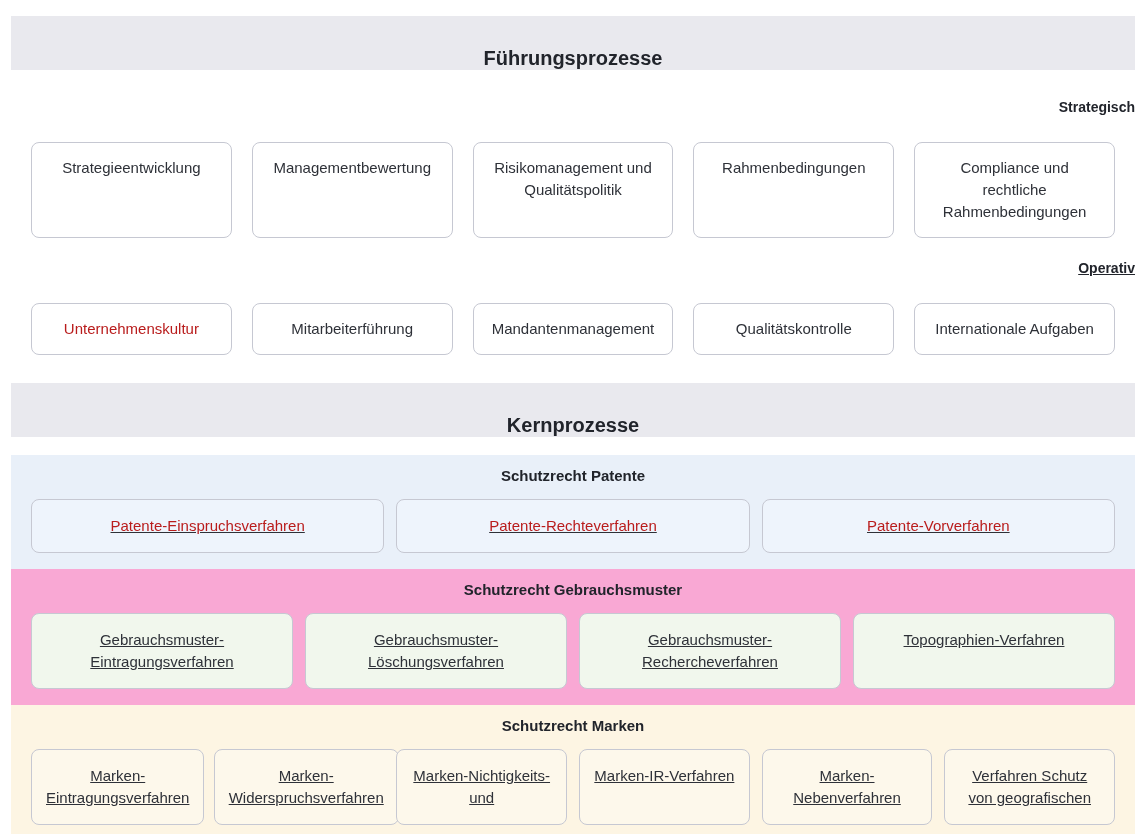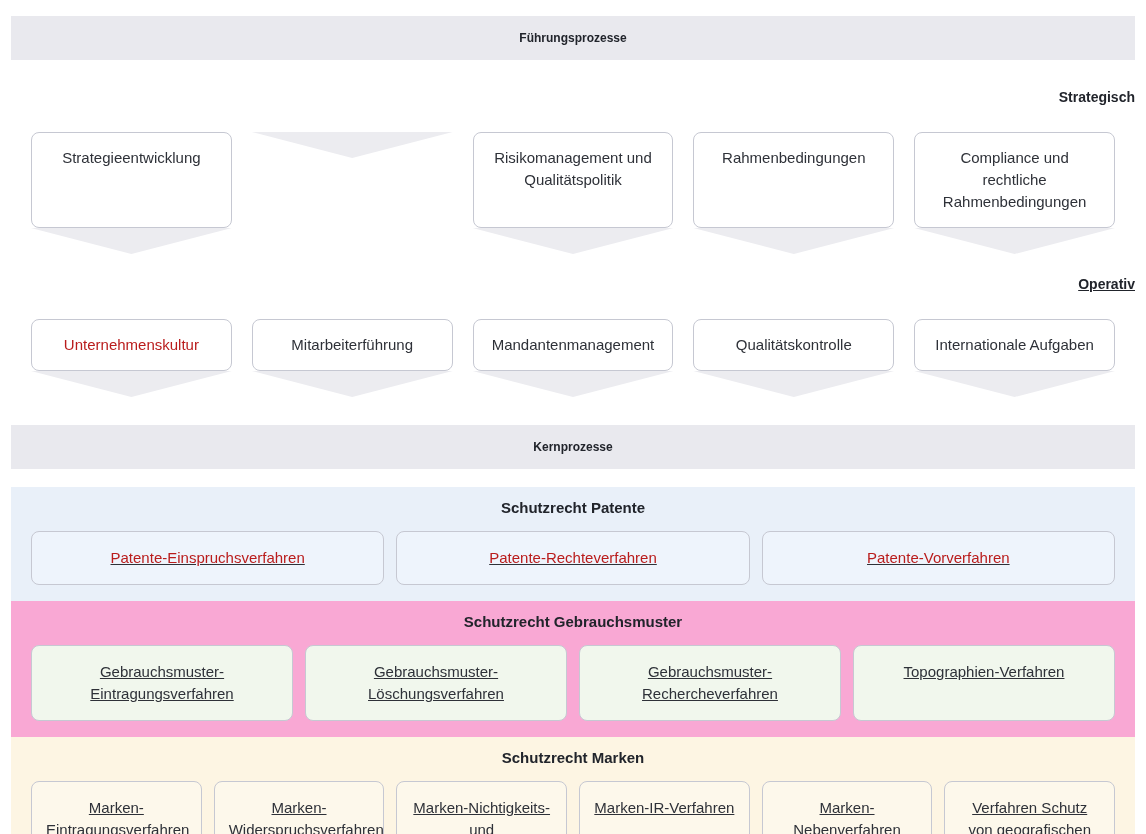--- a/index.html
+++ b/index.html
@@ -5,38 +5,38 @@
   html, body { margin: 0; padding: 0; }
   body {
     width: 1146px; height: 834px; overflow: hidden;
     background: #ffffff;
     font-family: "Liberation Sans", sans-serif;
     color: #2e3138;
   }
   .page { padding: 16px 11px 0; }
 
   .band {
-    height: 44px;
+    height: 54px;
     background: #e9e9ee;
-    display: flex; align-items: center; justify-content: center;
-    font-size: 12px; font-weight: 700; color: #21242b;
+    display: flex; align-items: flex-end; justify-content: center;
+    font-size: 20px; font-weight: 700; color: #21242b;
   }
   .band.kern { margin-top: 28px; }
 
   .subheading {
     text-align: right; font-size: 14px; font-weight: 700; color: #21242b;
     line-height: 17px;
     margin: 29px 0 26px;
   }
   .subheading.operativ { margin: 22px 0 26px; text-decoration: underline; }
 
   .proc-row { display: flex; align-items: stretch; gap: 20px; }
   .proc-row.white-row { margin: 0 20px; }
 
-  .cell { flex: 1 1 0; display: flex; flex-direction: column; min-width: 0; }
+  .cell { flex: 1 1 0; display: flex; flex-direction: row; min-width: 0; }
 
   .proc-box {
     flex: 1 1 auto;
     border: 1px solid #c6c8d2;
     border-radius: 8px;
     background: #ffffff;
     padding: 14px 14px;
     text-align: center;
     font-size: 15px; line-height: 22px;
   }
@@ -74,20 +74,21 @@
   </div>
 
   <div class="subheading">Strategisch</div>
 
   <div class="proc-row white-row">
     <div class="cell">
       <div class="proc-box">Strategieentwicklung</div>
       <div class="arrow"></div>
     </div>
     <div class="cell">
+      <div class="proc-box">Managementbewertung</div>
       <div class="arrow"></div>
     </div>
     <div class="cell">
       <div class="proc-box">Risikomanagement und Qualitätspolitik</div>
       <div class="arrow"></div>
     </div>
     <div class="cell">
       <div class="proc-box">Rahmenbedingungen</div>
       <div class="arrow"></div>
     </div>

